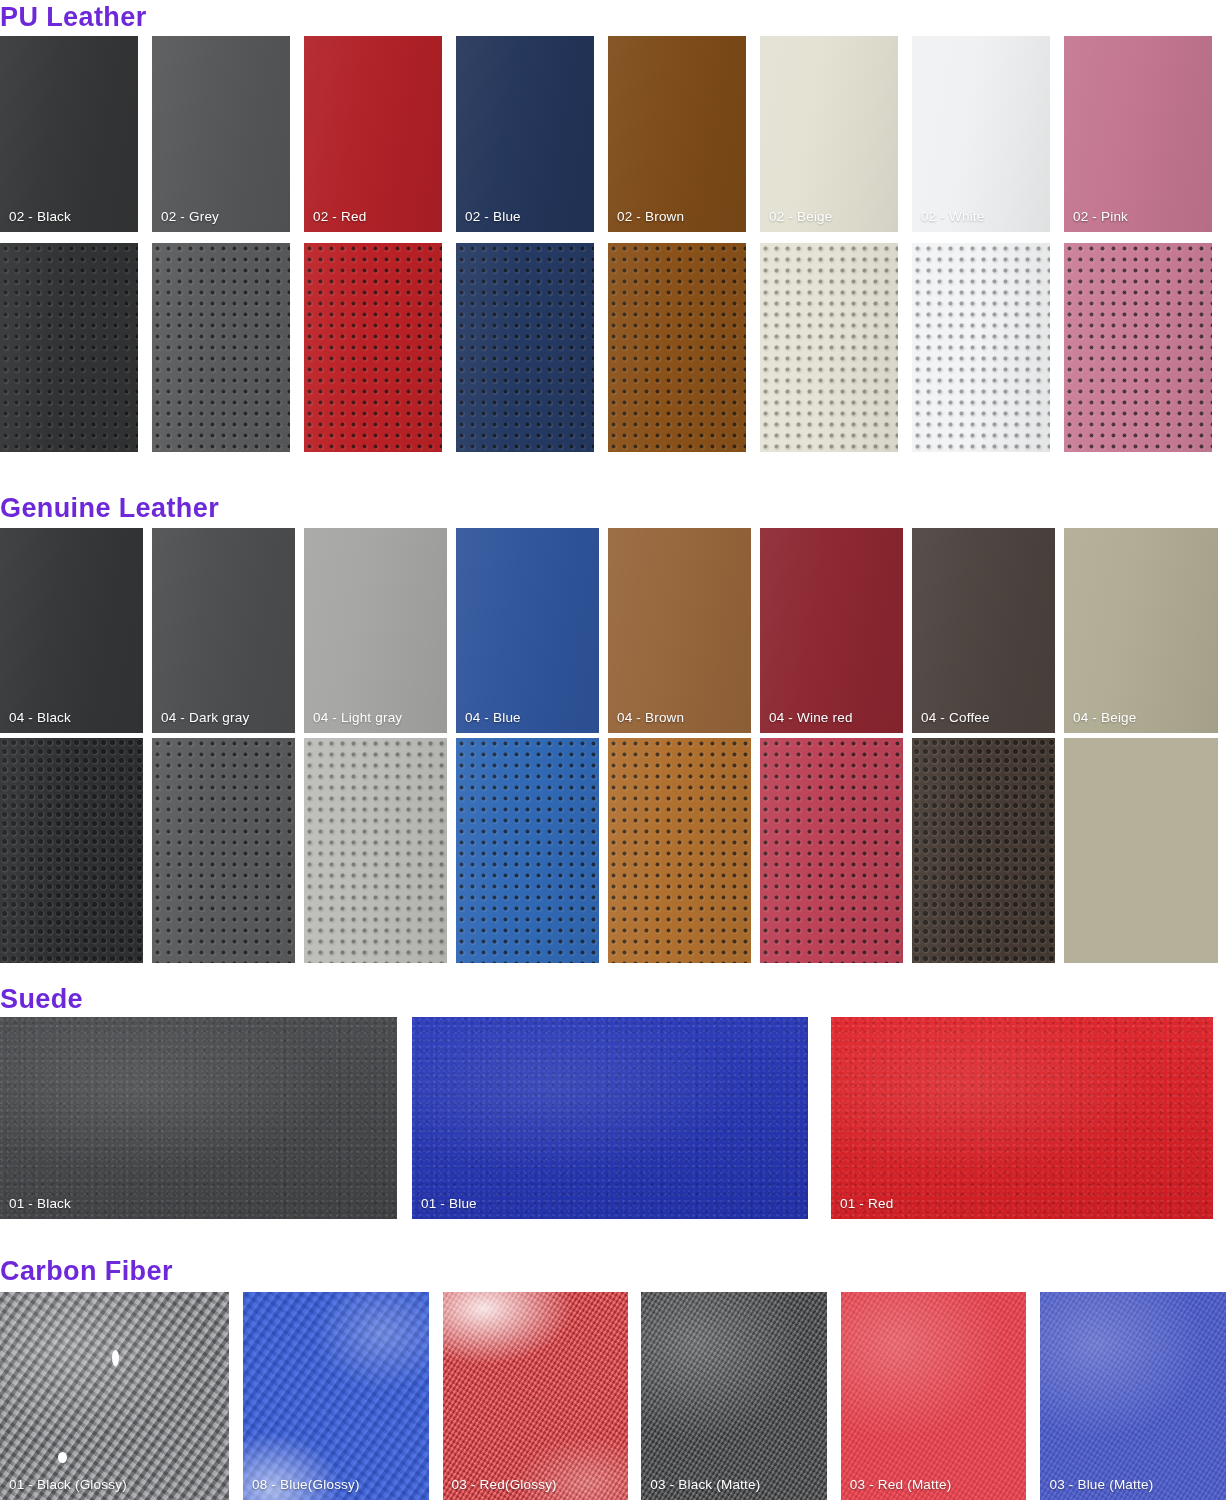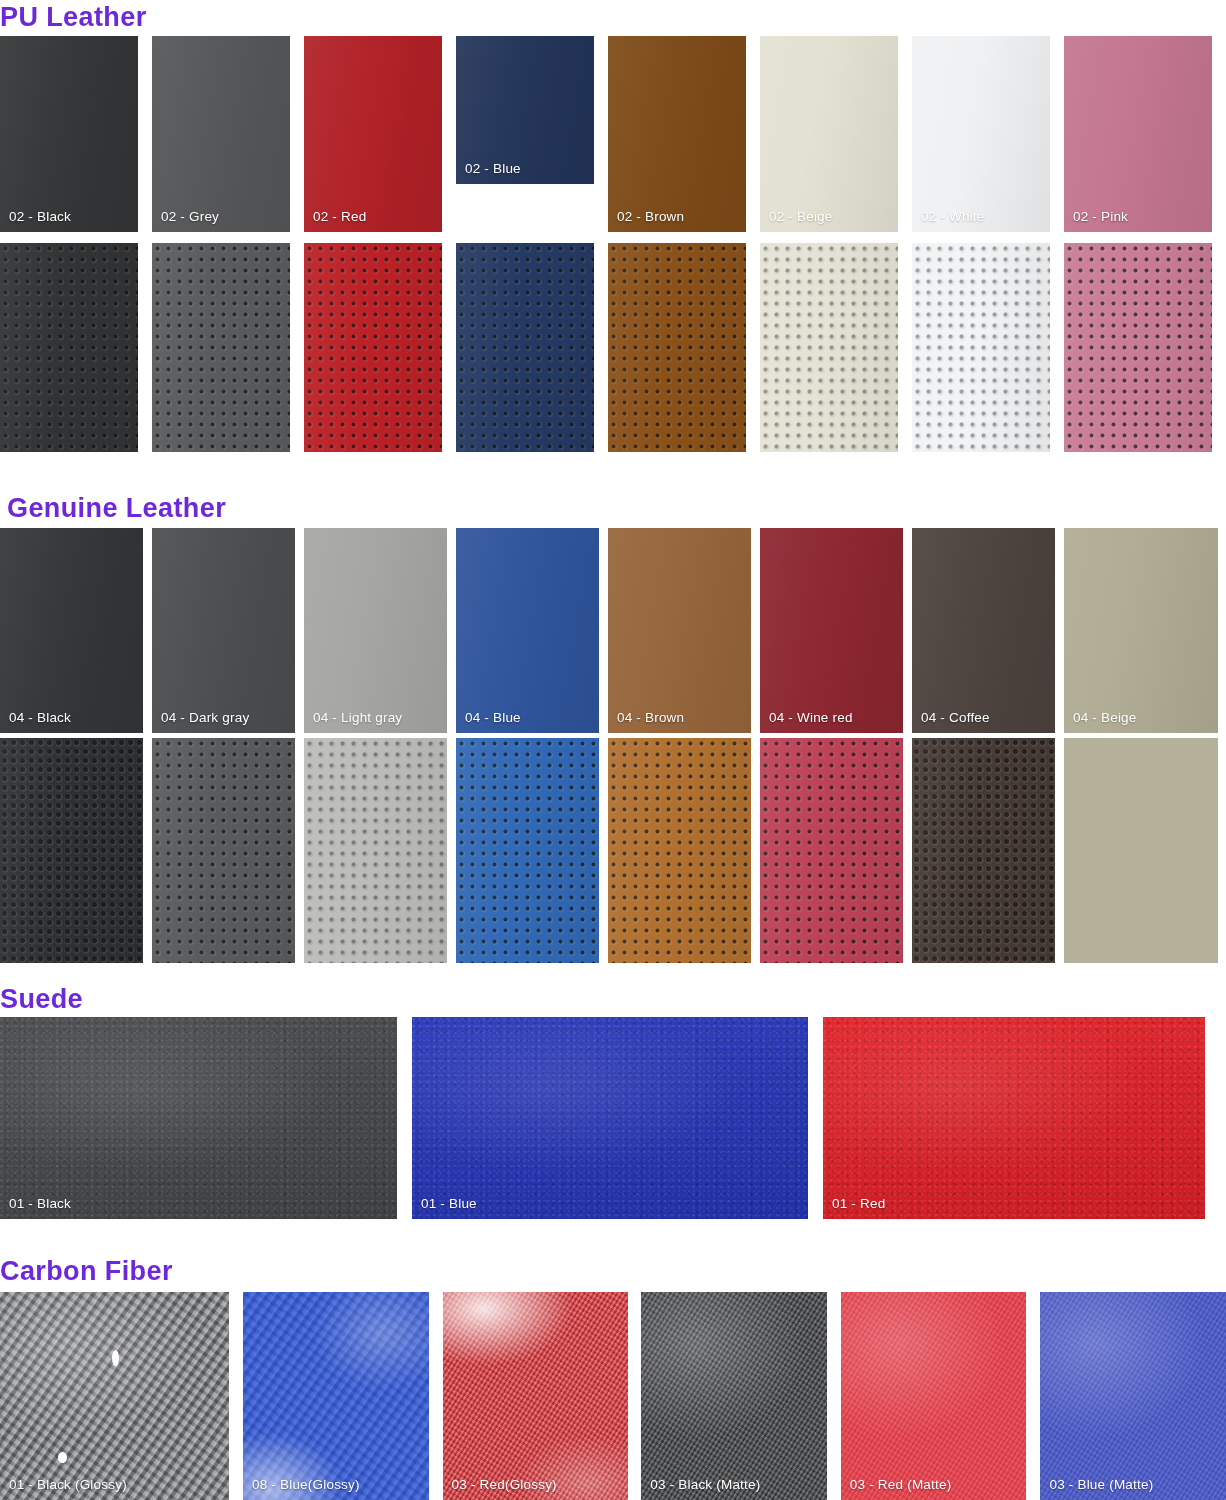--- a/index.html
+++ b/index.html
@@ -201,21 +201,21 @@
   <div class="row" style="position:absolute;left:0;top:36px;height:196px;">
     <div class="cell sheen" style="width:138px;height:196px;margin-right:14px;background:#343536;">
       <span class="swlabel">02 - Black</span>
     </div>
     <div class="cell sheen" style="width:138px;height:196px;margin-right:14px;background:#555658;">
       <span class="swlabel">02 - Grey</span>
     </div>
     <div class="cell sheen" style="width:138px;height:196px;margin-right:14px;background:#b02026;">
       <span class="swlabel">02 - Red</span>
     </div>
-    <div class="cell sheen" style="width:138px;height:148px;margin-right:14px;background:#223459;">
+    <div class="cell sheen" style="width:138px;height:196px;margin-right:14px;background:#223459;">
       <span class="swlabel">02 - Blue</span>
     </div>
     <div class="cell sheen" style="width:138px;height:196px;margin-right:14px;background:#7d4a17;">
       <span class="swlabel">02 - Brown</span>
     </div>
     <div class="cell sheen" style="width:138px;height:196px;margin-right:14px;background:#e3e1d2;">
       <span class="swlabel dim">02 - Beige</span>
     </div>
     <div class="cell sheen" style="width:138px;height:196px;margin-right:14px;background:#f0f1f2;">
       <span class="swlabel dim">02 - White</span>
@@ -229,21 +229,21 @@
     <div class="cell perf" style="width:138px;height:209px;margin-right:14px;background:#323334;"></div>
     <div class="cell perf" style="width:138px;height:209px;margin-right:14px;background:#5a5b5d;"></div>
     <div class="cell perf" style="width:138px;height:209px;margin-right:14px;background:#bb2126;"></div>
     <div class="cell perf" style="width:138px;height:209px;margin-right:14px;background:#253a63;"></div>
     <div class="cell perf" style="width:138px;height:209px;margin-right:14px;background:#8a5119;"></div>
     <div class="cell perf light" style="width:138px;height:209px;margin-right:14px;background:#e5e3d5;"></div>
     <div class="cell perf light" style="width:138px;height:209px;margin-right:14px;background:#f2f3f4;"></div>
     <div class="cell perf" style="width:148px;height:209px;background:#c97c95;"></div>
   </div>
 
-  <div style="position:absolute;left:0;top:493px;margin-left:7px;">
+  <div style="position:absolute;left:0;top:493px;">
     <div class="section-title">Genuine Leather</div>
   </div>
 
   <div class="row" style="position:absolute;left:0;top:528px;height:205px;">
     <div class="cell sheen" style="width:143px;height:205px;margin-right:9px;background:#343537;">
       <span class="swlabel">04 - Black</span>
     </div>
     <div class="cell sheen" style="width:143px;height:205px;margin-right:9px;background:#4c4d4f;">
       <span class="swlabel">04 - Dark gray</span>
     </div>
@@ -282,21 +282,21 @@
     <div class="section-title">Suede</div>
   </div>
 
   <div class="row" style="position:absolute;left:0;top:1017px;height:202px;">
     <div class="cell suede" style="width:397px;height:202px;margin-right:15px;background:#46474a;">
       <span class="swlabel">01 - Black</span>
     </div>
     <div class="cell suede" style="width:396px;height:202px;margin-right:15px;background:#2535b8;">
       <span class="swlabel">01 - Blue</span>
     </div>
-    <div class="cell suede" style="width:382px;height:202px;background:#e01f26;">
+    <div class="cell suede" style="width:382px;height:202px;background:#e01f26;margin-left:8px;">
       <span class="swlabel">01 - Red</span>
     </div>
   </div>
 
   <div style="position:absolute;left:0;top:1256px;">
     <div class="section-title">Carbon Fiber</div>
   </div>
 
   <div class="row" style="position:absolute;left:0;top:1292px;height:208px;">
     <div class="cell cf" style="width:232px;height:208px;margin-right:14px;background:#8e9094;">

